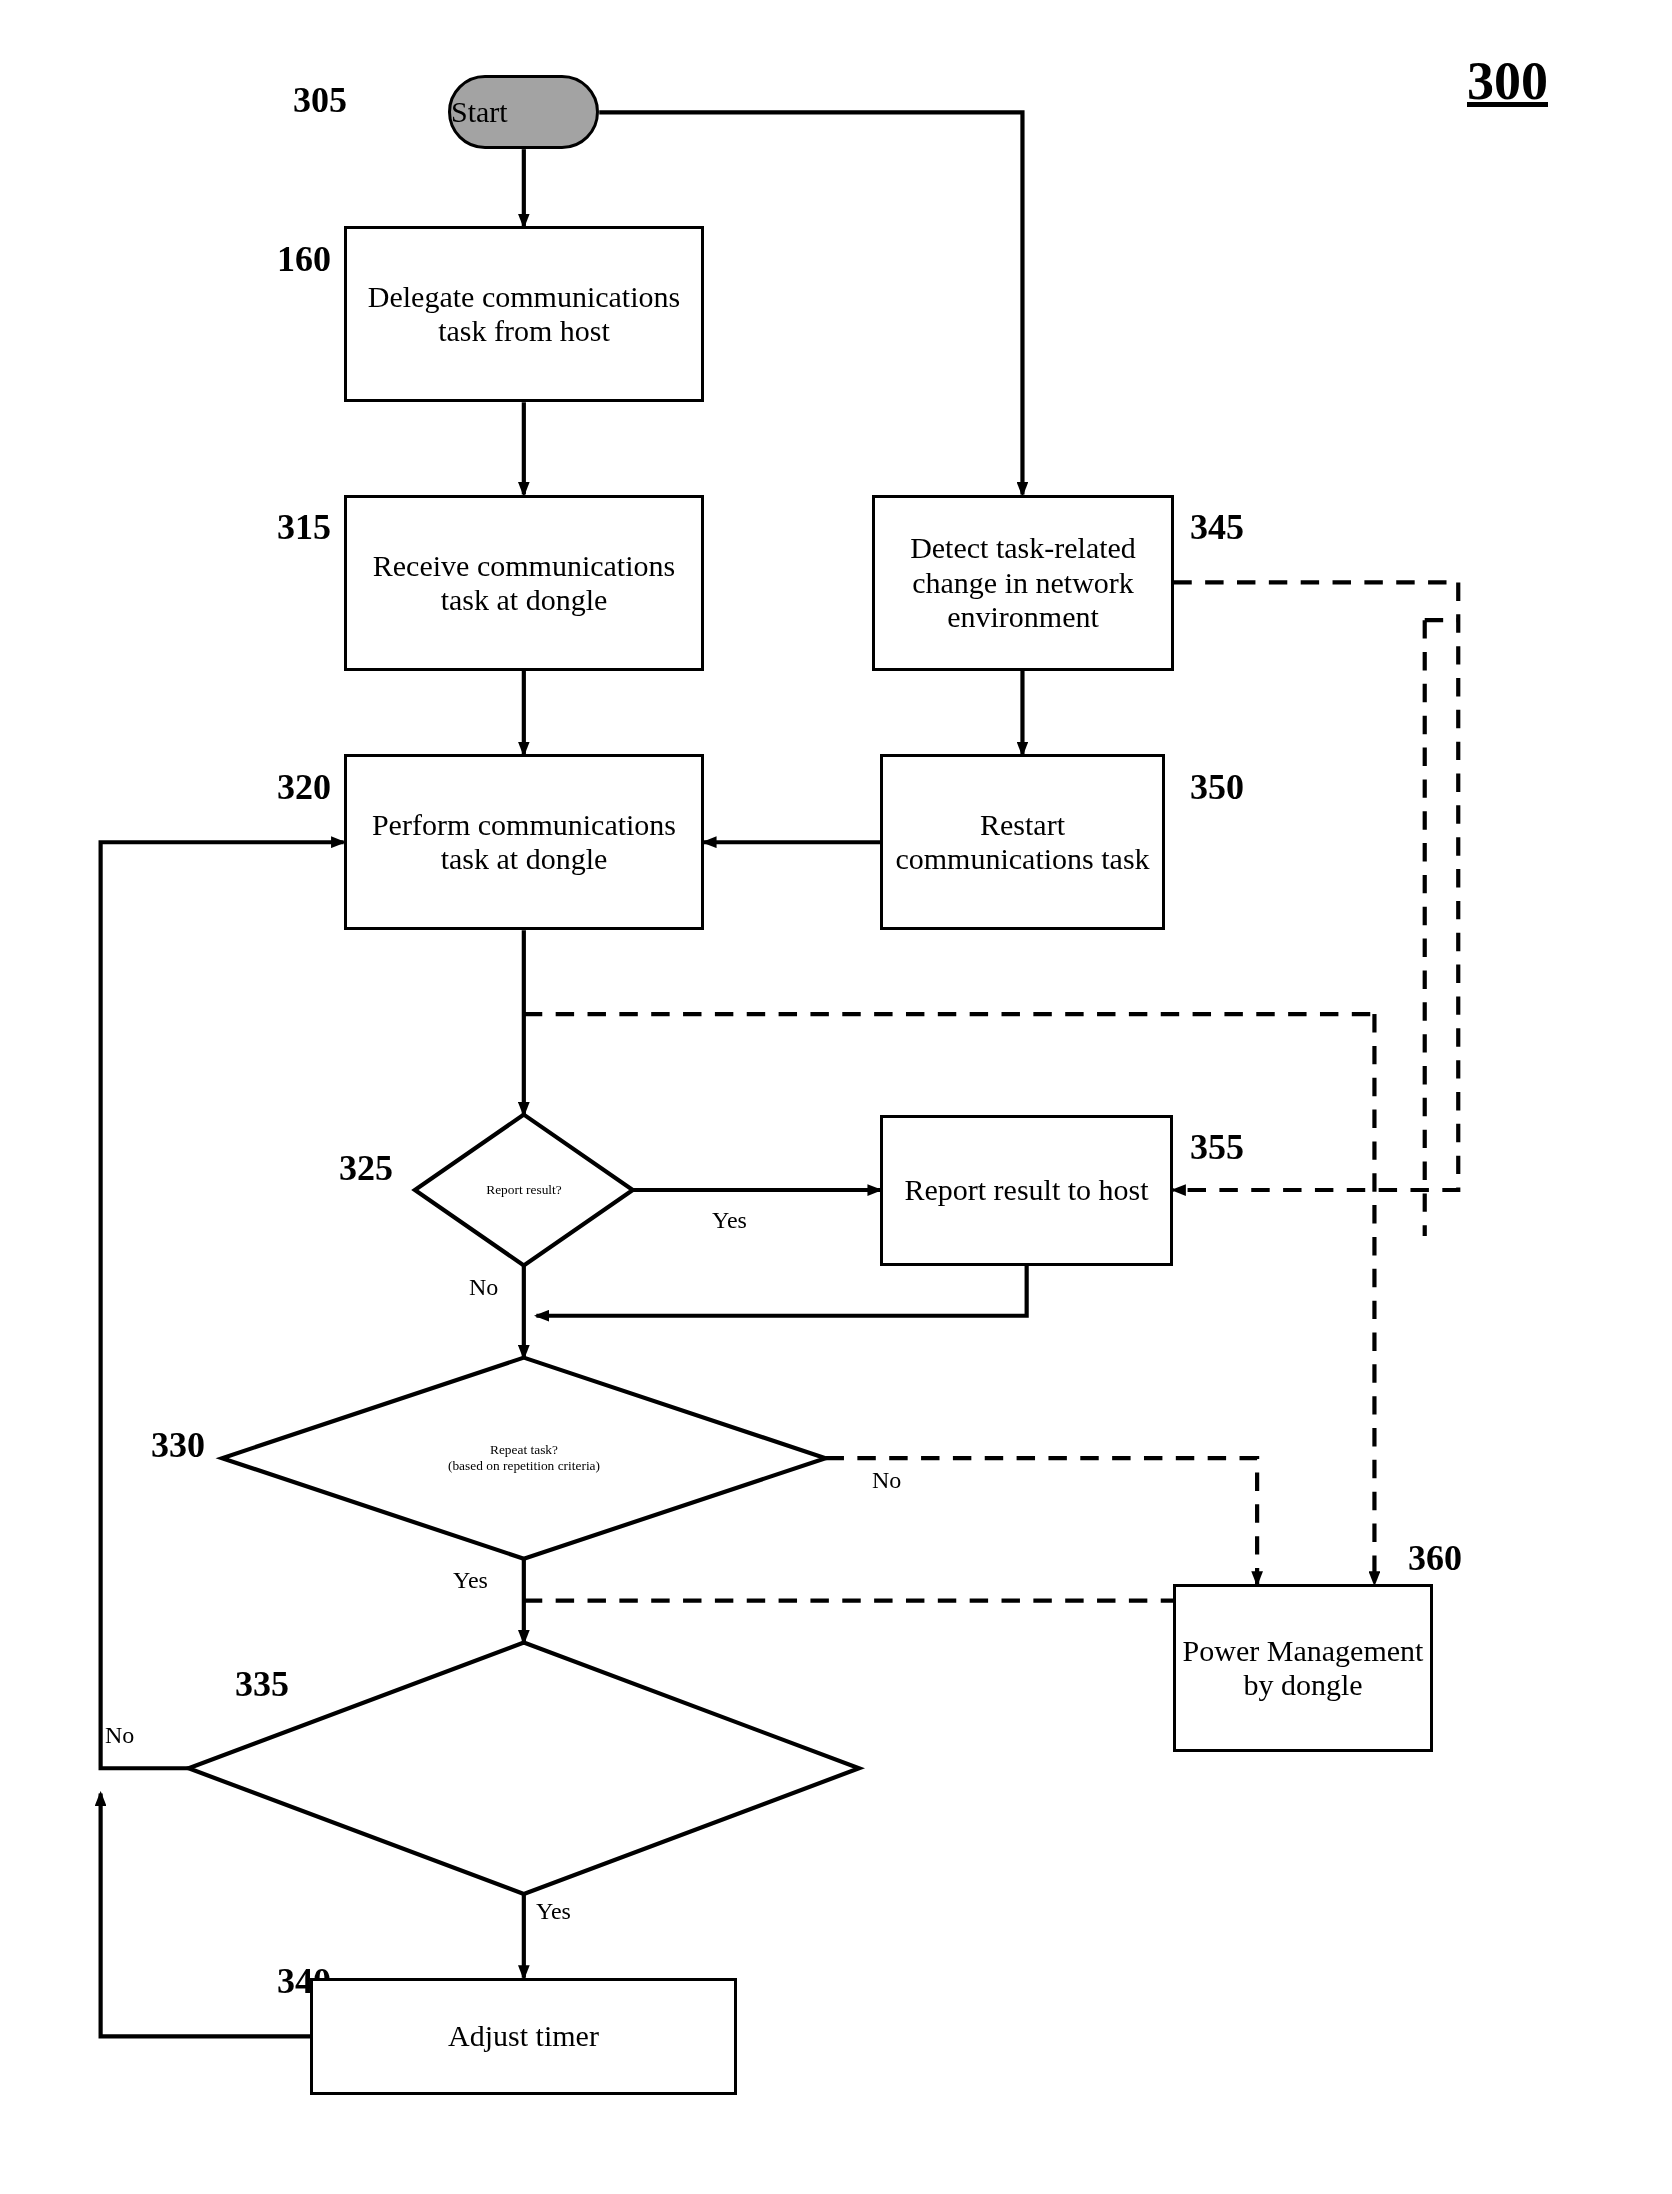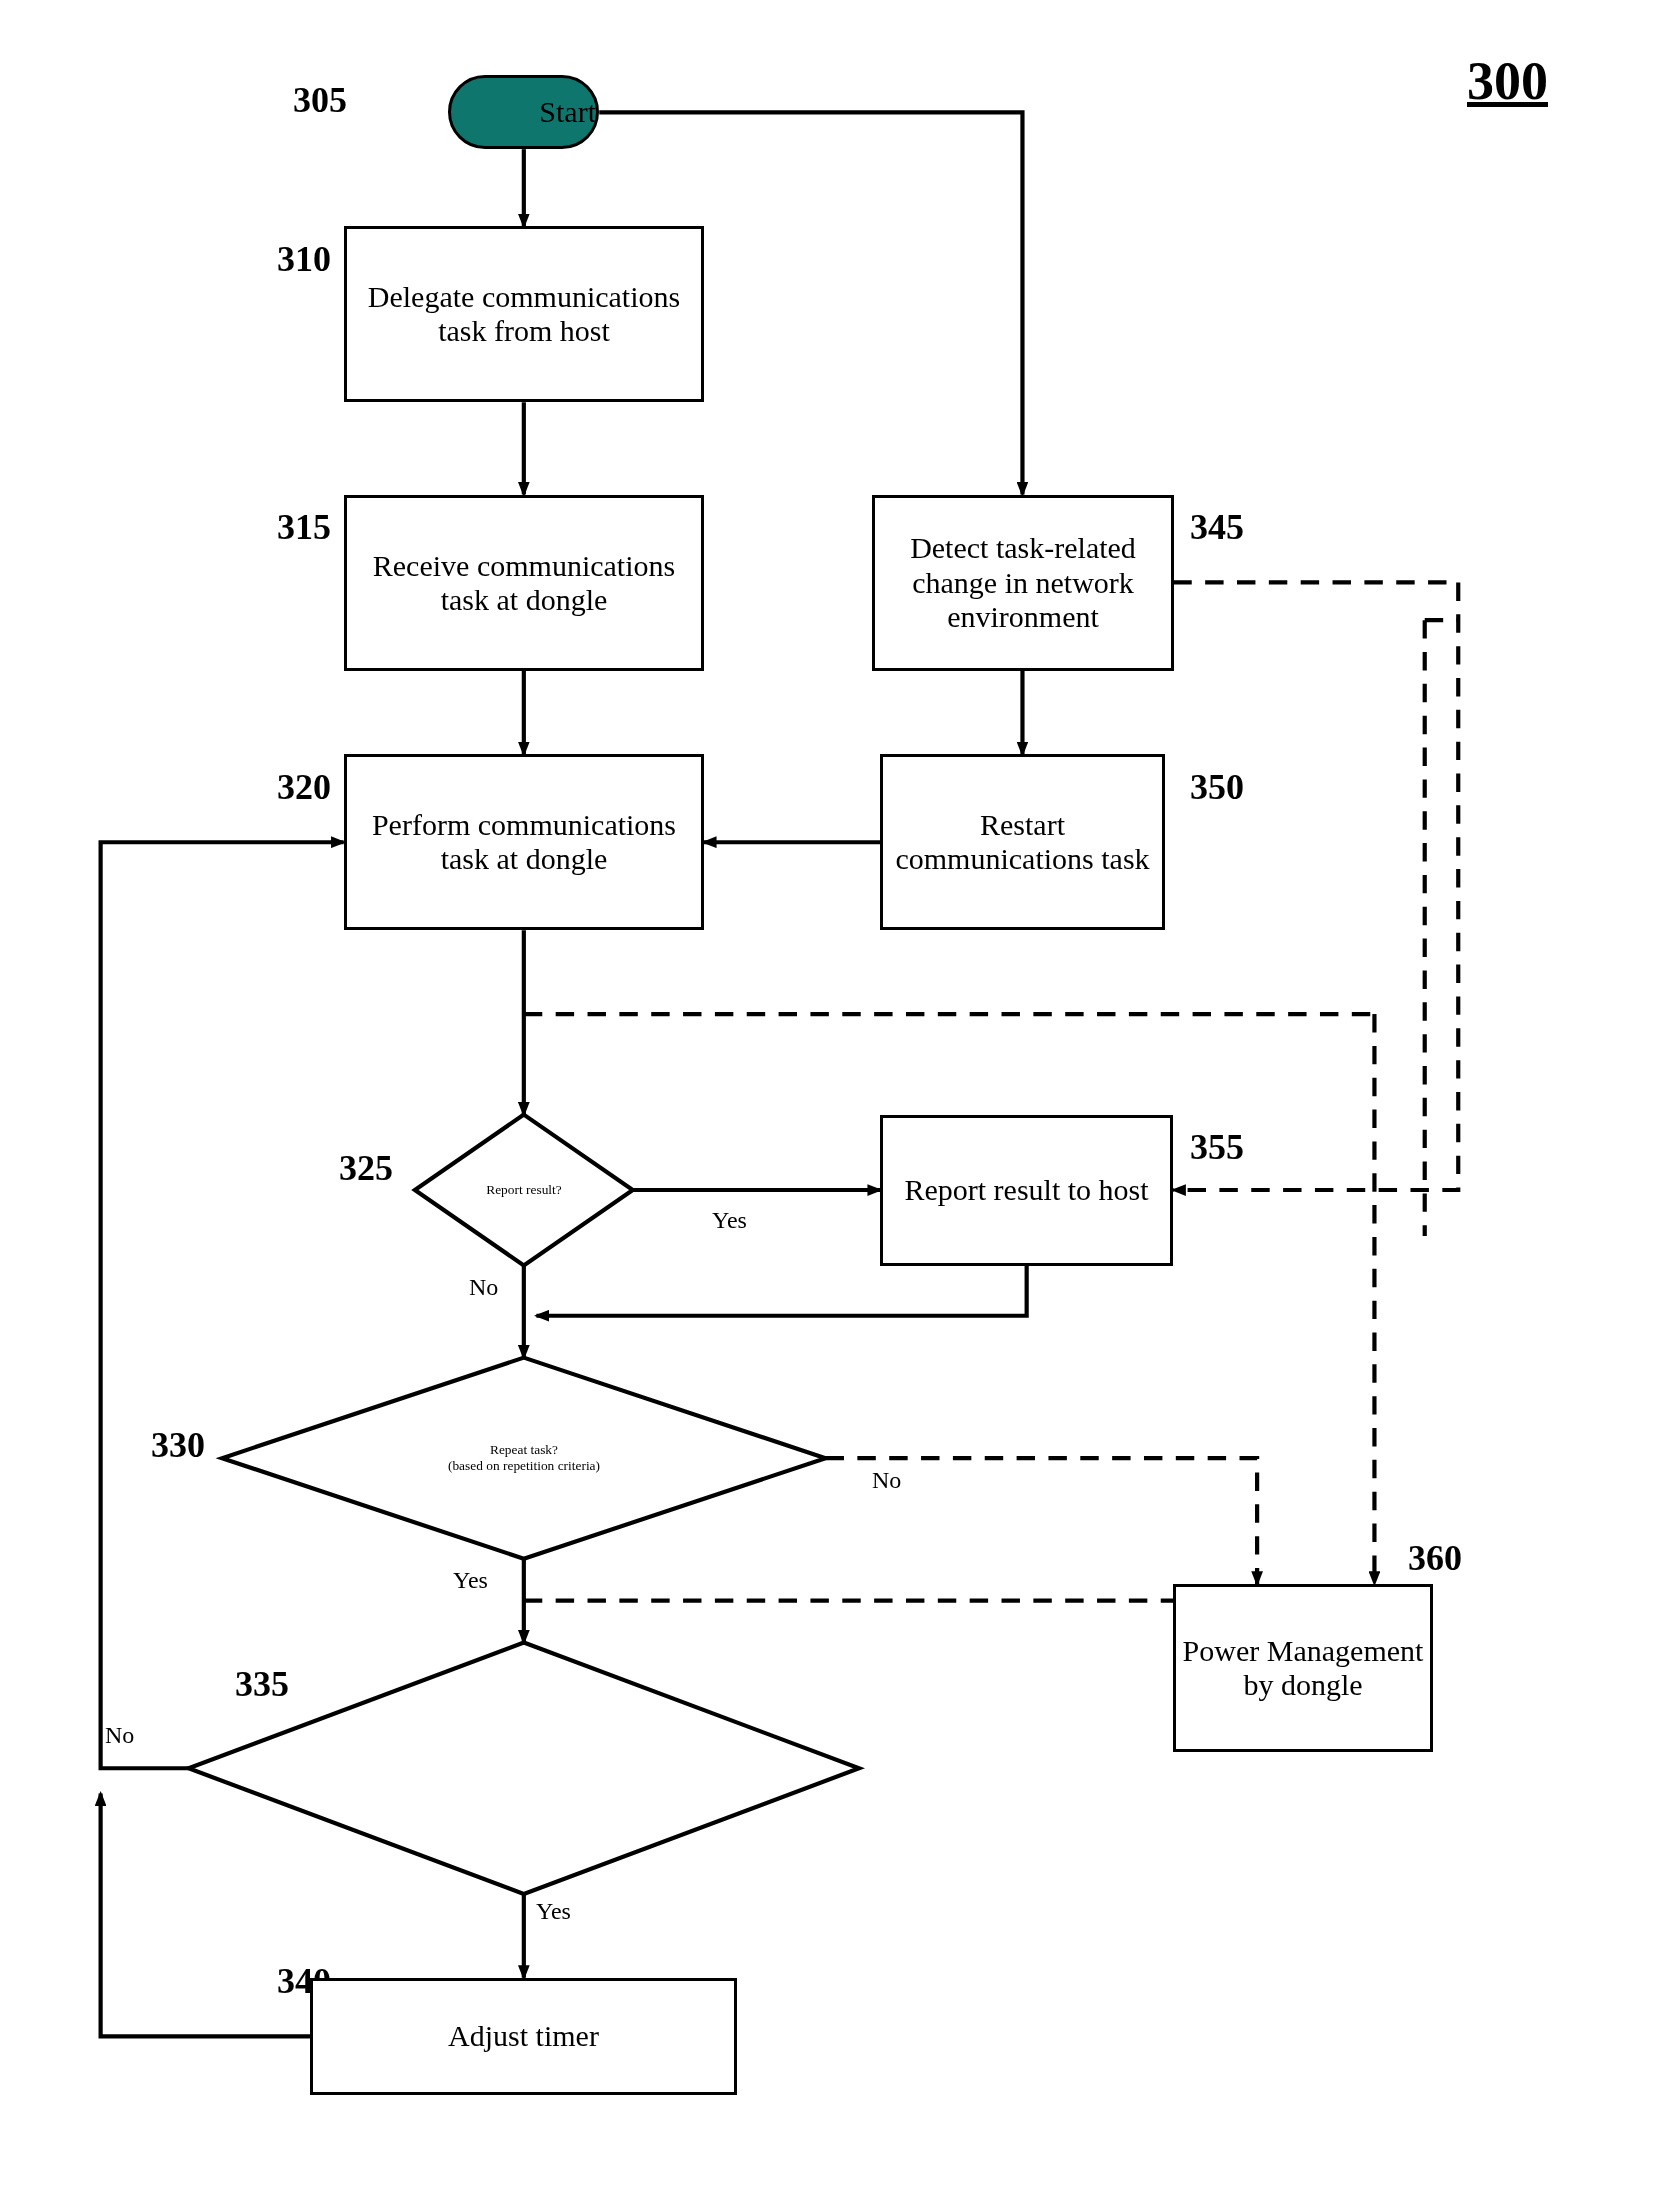--- a/index.html
+++ b/index.html
@@ -17,21 +17,21 @@
   svg { position: absolute; left: 0; top: 0; }
   .node, .dia, .term, .label, .figno {
     position: absolute;
     font-size: 30px;
     line-height: 1.15;
     color: #000;
     text-align: center;
     box-sizing: border-box;
   }
   .node { border: 3.4px solid #000; background: #fff; padding: 0; display: flex; align-items: center; justify-content: center; }
-  .term { width: 151px; height: 74px; border: 3.4px solid #000; border-radius: 37px; background: #0f766e; display: flex; align-items: center; justify-content: flex-end; }
+  .term { width: 151px; height: 74px; border: 3.4px solid #000; border-radius: 37px; background: #a3a3a3; display: flex; align-items: center; justify-content: flex-start; }
   .dia-text { position: absolute; left: 50%; top: 50%; transform: translate(-50%,-50%); text-align: center; }
   .label { font-size: 36px; font-weight: bold; }
   .edge-label { position: absolute; font-size: 24px; }
   .figno { font-size: 54px; font-weight: bold; text-decoration: underline; }
 </style>
 </head>
 <body>
 
 <div class="page">
 
@@ -99,21 +99,21 @@
 
 </svg>
 
 <div class="figno" style="left:1467px; top:50px;">300</div>
 
 <div class="label" style="left:293px; top:80px;">305</div>
 <div class="term" style="left:448px; top:75px;">
   <span>Start</span>
 </div>
 
-<div class="label" style="left:277px; top:239px;">310</div>
+<div class="label" style="left:277px; top:239px;">160</div>
 <div class="node" style="left:344px; top:226px; width:360px; height:176px;">
   <span>Delegate communications task from host</span>
 </div>
 
 <div class="label" style="left:277px; top:507px;">315</div>
 <div class="node" style="left:344px; top:495px; width:360px; height:176px;">
   <span>Receive communications task at dongle</span>
 </div>
 
 <div class="label" style="left:1190px; top:507px;">345</div>

